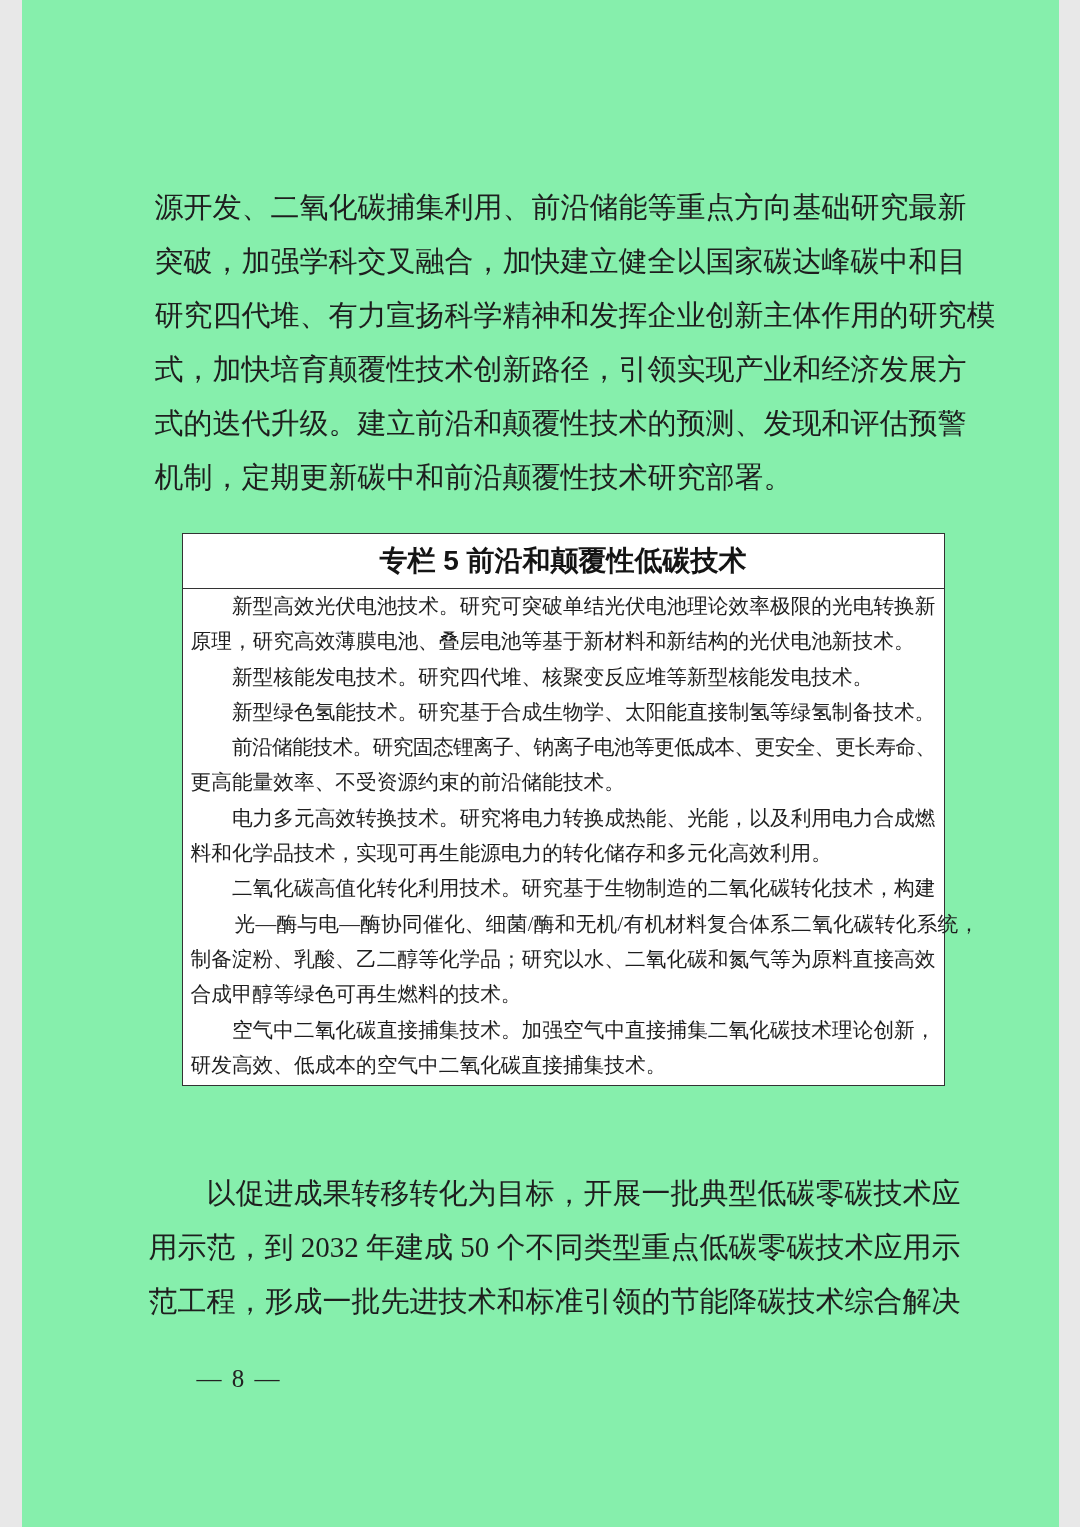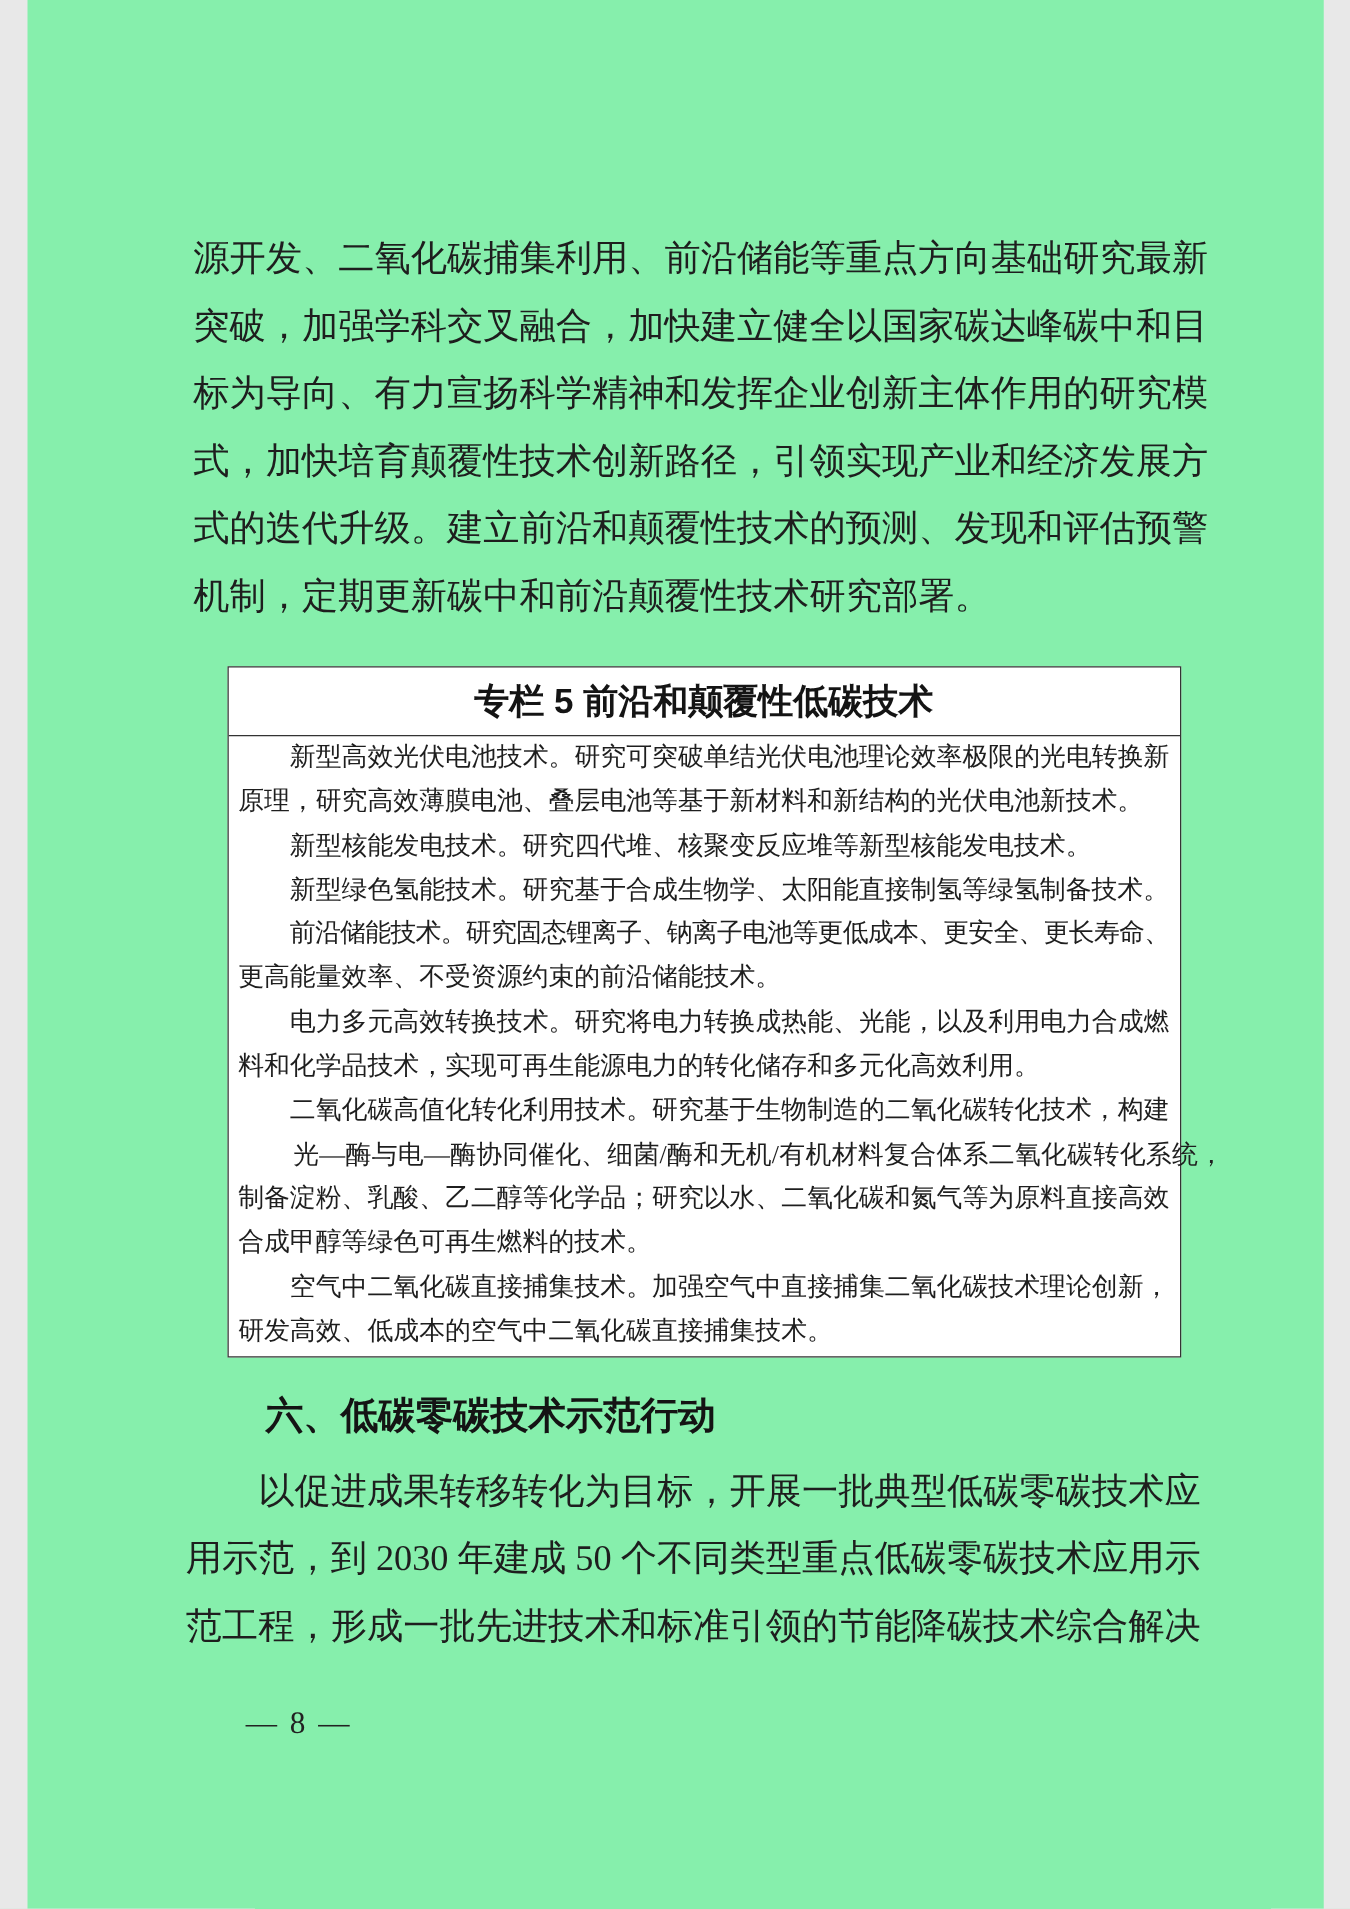--- a/index.html
+++ b/index.html
@@ -59,21 +59,21 @@
   }
 </style>
 </head>
 <body>
 
 <div class="page">
 
   <div class="intro">
       <div class="line"><span style="letter-spacing: 0px;">源开发、二氧化碳捕集利用、前沿储能等重点方向基础研究最新</span></div>
       <div class="line"><span style="letter-spacing: 0px;">突破，加强学科交叉融合，加快建立健全以国家碳达峰碳中和目</span></div>
-      <div class="line"><span style="letter-spacing: 0px;">标为导向、有力宣扬科学精神和发挥企业创新主体作用的研究模</span></div>
+      <div class="line"><span style="letter-spacing: 0px;">研究四代堆、有力宣扬科学精神和发挥企业创新主体作用的研究模</span></div>
       <div class="line"><span style="letter-spacing: 0px;">式，加快培育颠覆性技术创新路径，引领实现产业和经济发展方</span></div>
       <div class="line"><span style="letter-spacing: 0px;">式的迭代升级。建立前沿和颠覆性技术的预测、发现和评估预警</span></div>
       <div class="line"><span>机制，定期更新碳中和前沿颠覆性技术研究部署。</span></div>
     </div>
 
   <div class="panel">
     <div class="panel-title">专栏 5  前沿和颠覆性低碳技术</div>
     <div class="panel-body">
         <div class="line indent"><span style="letter-spacing: 0.00661765px;">新型高效光伏电池技术。研究可突破单结光伏电池理论效率极限的光电转换新</span></div>
         <div class="line"><span>原理，研究高效薄膜电池、叠层电池等基于新材料和新结构的光伏电池新技术。</span></div>
@@ -85,23 +85,22 @@
         <div class="line"><span>料和化学品技术，实现可再生能源电力的转化储存和多元化高效利用。</span></div>
         <div class="line indent"><span style="letter-spacing: 0.00661765px;">二氧化碳高值化转化利用技术。研究基于生物制造的二氧化碳转化技术，构建</span></div>
         <div class="line"><span style="letter-spacing: 0.255068px; margin-left: 44px;">光—酶与电—酶协同催化、细菌/酶和无机/有机材料复合体系二氧化碳转化系统，</span></div>
         <div class="line"><span style="letter-spacing: 0.00694444px;">制备淀粉、乳酸、乙二醇等化学品；研究以水、二氧化碳和氮气等为原料直接高效</span></div>
         <div class="line"><span>合成甲醇等绿色可再生燃料的技术。</span></div>
         <div class="line indent"><span style="letter-spacing: 0.00661765px; text-align: right;">空气中二氧化碳直接捕集技术。加强空气中直接捕集二氧化碳技术理论创新，</span></div>
         <div class="line"><span>研发高效、低成本的空气中二氧化碳直接捕集技术。</span></div>
       </div>
   </div>
 
-  <div class="section-heading">六、低碳零碳技术示范行动</div>
 
   <div class="section-para">
       <div class="line indent"><span style="letter-spacing: 0px;">以促进成果转移转化为目标，开展一批典型低碳零碳技术应</span></div>
-      <div class="line"><span style="letter-spacing: 0px;">用示范，到 2030 年建成 50 个不同类型重点低碳零碳技术应用示</span></div>
+      <div class="line"><span style="letter-spacing: 0px;">用示范，到 2032 年建成 50 个不同类型重点低碳零碳技术应用示</span></div>
       <div class="line"><span style="letter-spacing: 0px;">范工程，形成一批先进技术和标准引领的节能降碳技术综合解决</span></div>
     </div>
 
   <div class="pageno">— 8 —</div>
 
 </div>
 
 </body></html>

